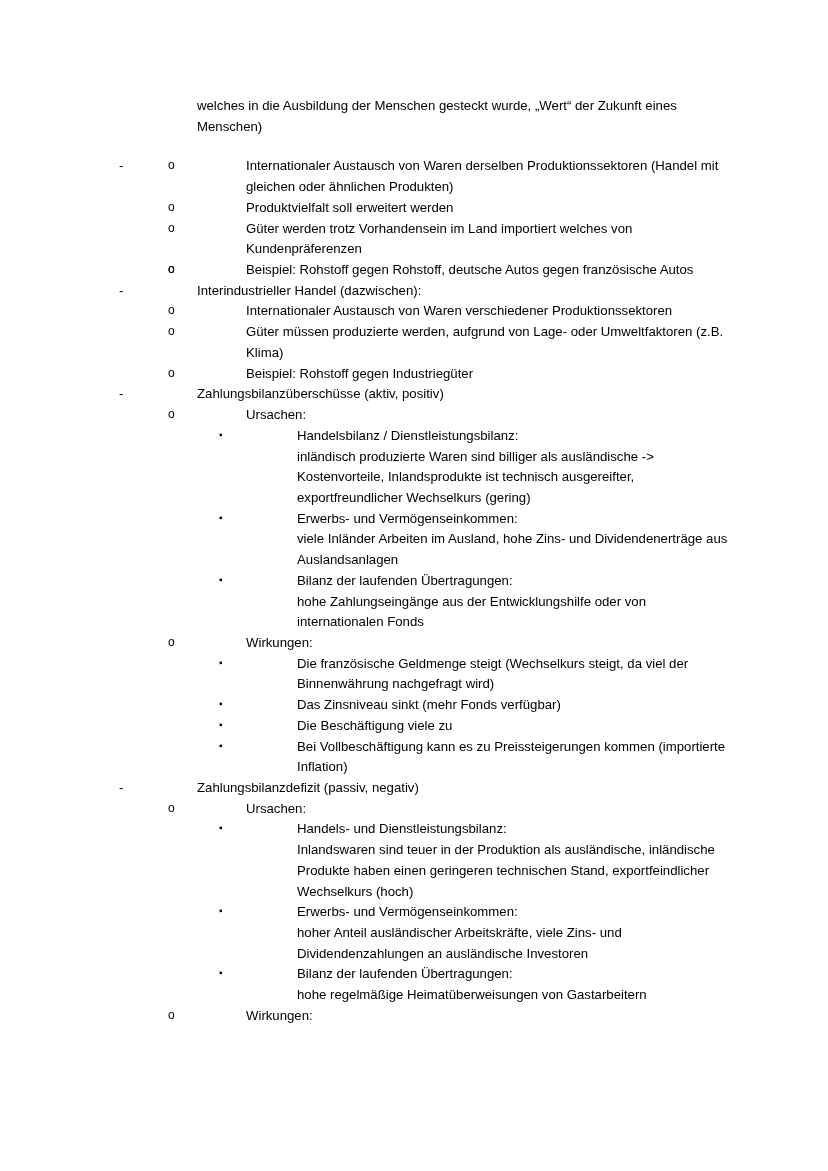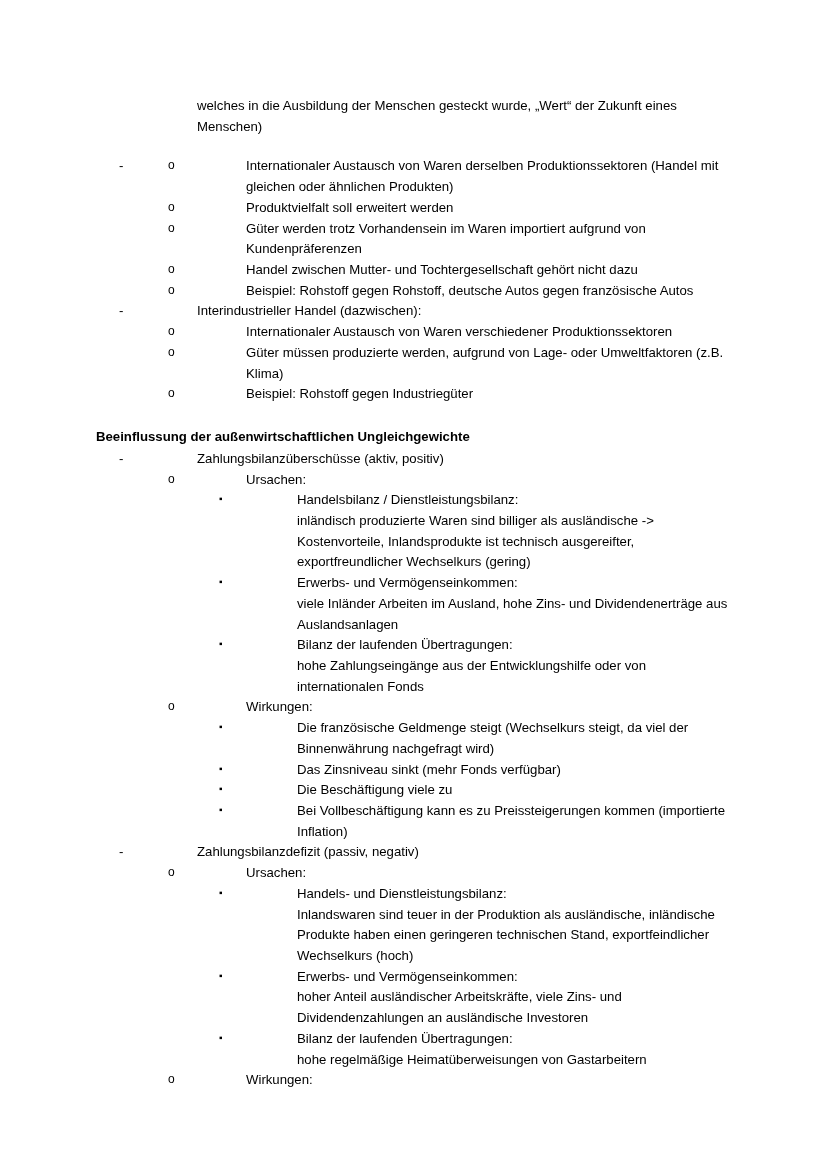--- a/index.html
+++ b/index.html
@@ -91,25 +91,24 @@
       <div class="lvl2">
         <span class="mk">o</span>
         <span class="txt">Internationaler Austausch von Waren derselben Produktionssektoren (Handel mit gleichen oder ähnlichen Produkten)</span>
       </div>
       <div class="lvl2">
         <span class="mk">o</span>
         <span class="txt">Produktvielfalt soll erweitert werden</span>
       </div>
       <div class="lvl2">
         <span class="mk">o</span>
-        <span class="txt">Güter werden trotz Vorhandensein im Waren importiert aufgrund von Kundenpräferenzen</span>
+        <span class="txt">Güter werden trotz Vorhandensein im Land importiert welches von Kundenpräferenzen</span>
       </div>
       <div class="lvl2">
         <span class="mk">o</span>
-        <span class="txt">Handel zwischen Mutter- und Tochtergesellschaft gehört nicht dazu</span>
       </div>
       <div class="lvl2">
         <span class="mk">o</span>
         <span class="txt">Beispiel: Rohstoff gegen Rohstoff, deutsche Autos gegen französische Autos</span>
       </div>
       <div class="lvl1">
         <span class="mk">-</span>
         <span class="txt">Interindustrieller Handel (dazwischen):</span>
       </div>
       <div class="lvl2">
@@ -117,21 +116,20 @@
         <span class="txt">Internationaler Austausch von Waren verschiedener Produktionssektoren</span>
       </div>
       <div class="lvl2">
         <span class="mk">o</span>
         <span class="txt">Güter müssen produzierte werden, aufgrund von Lage- oder Umweltfaktoren (z.B. Klima)</span>
       </div>
       <div class="lvl2">
         <span class="mk">o</span>
         <span class="txt">Beispiel: Rohstoff gegen Industriegüter</span>
       </div>
-      <div class="heading"><span>Beeinflussung der außenwirtschaftlichen Ungleichgewichte</span></div>
       <div class="lvl1">
         <span class="mk">-</span>
         <span class="txt">Zahlungsbilanzüberschüsse (aktiv, positiv)</span>
       </div>
       <div class="lvl2">
         <span class="mk">o</span>
         <span class="txt">Ursachen:</span>
       </div>
       <div class="lvl3">
         <span class="mk">▪</span>

